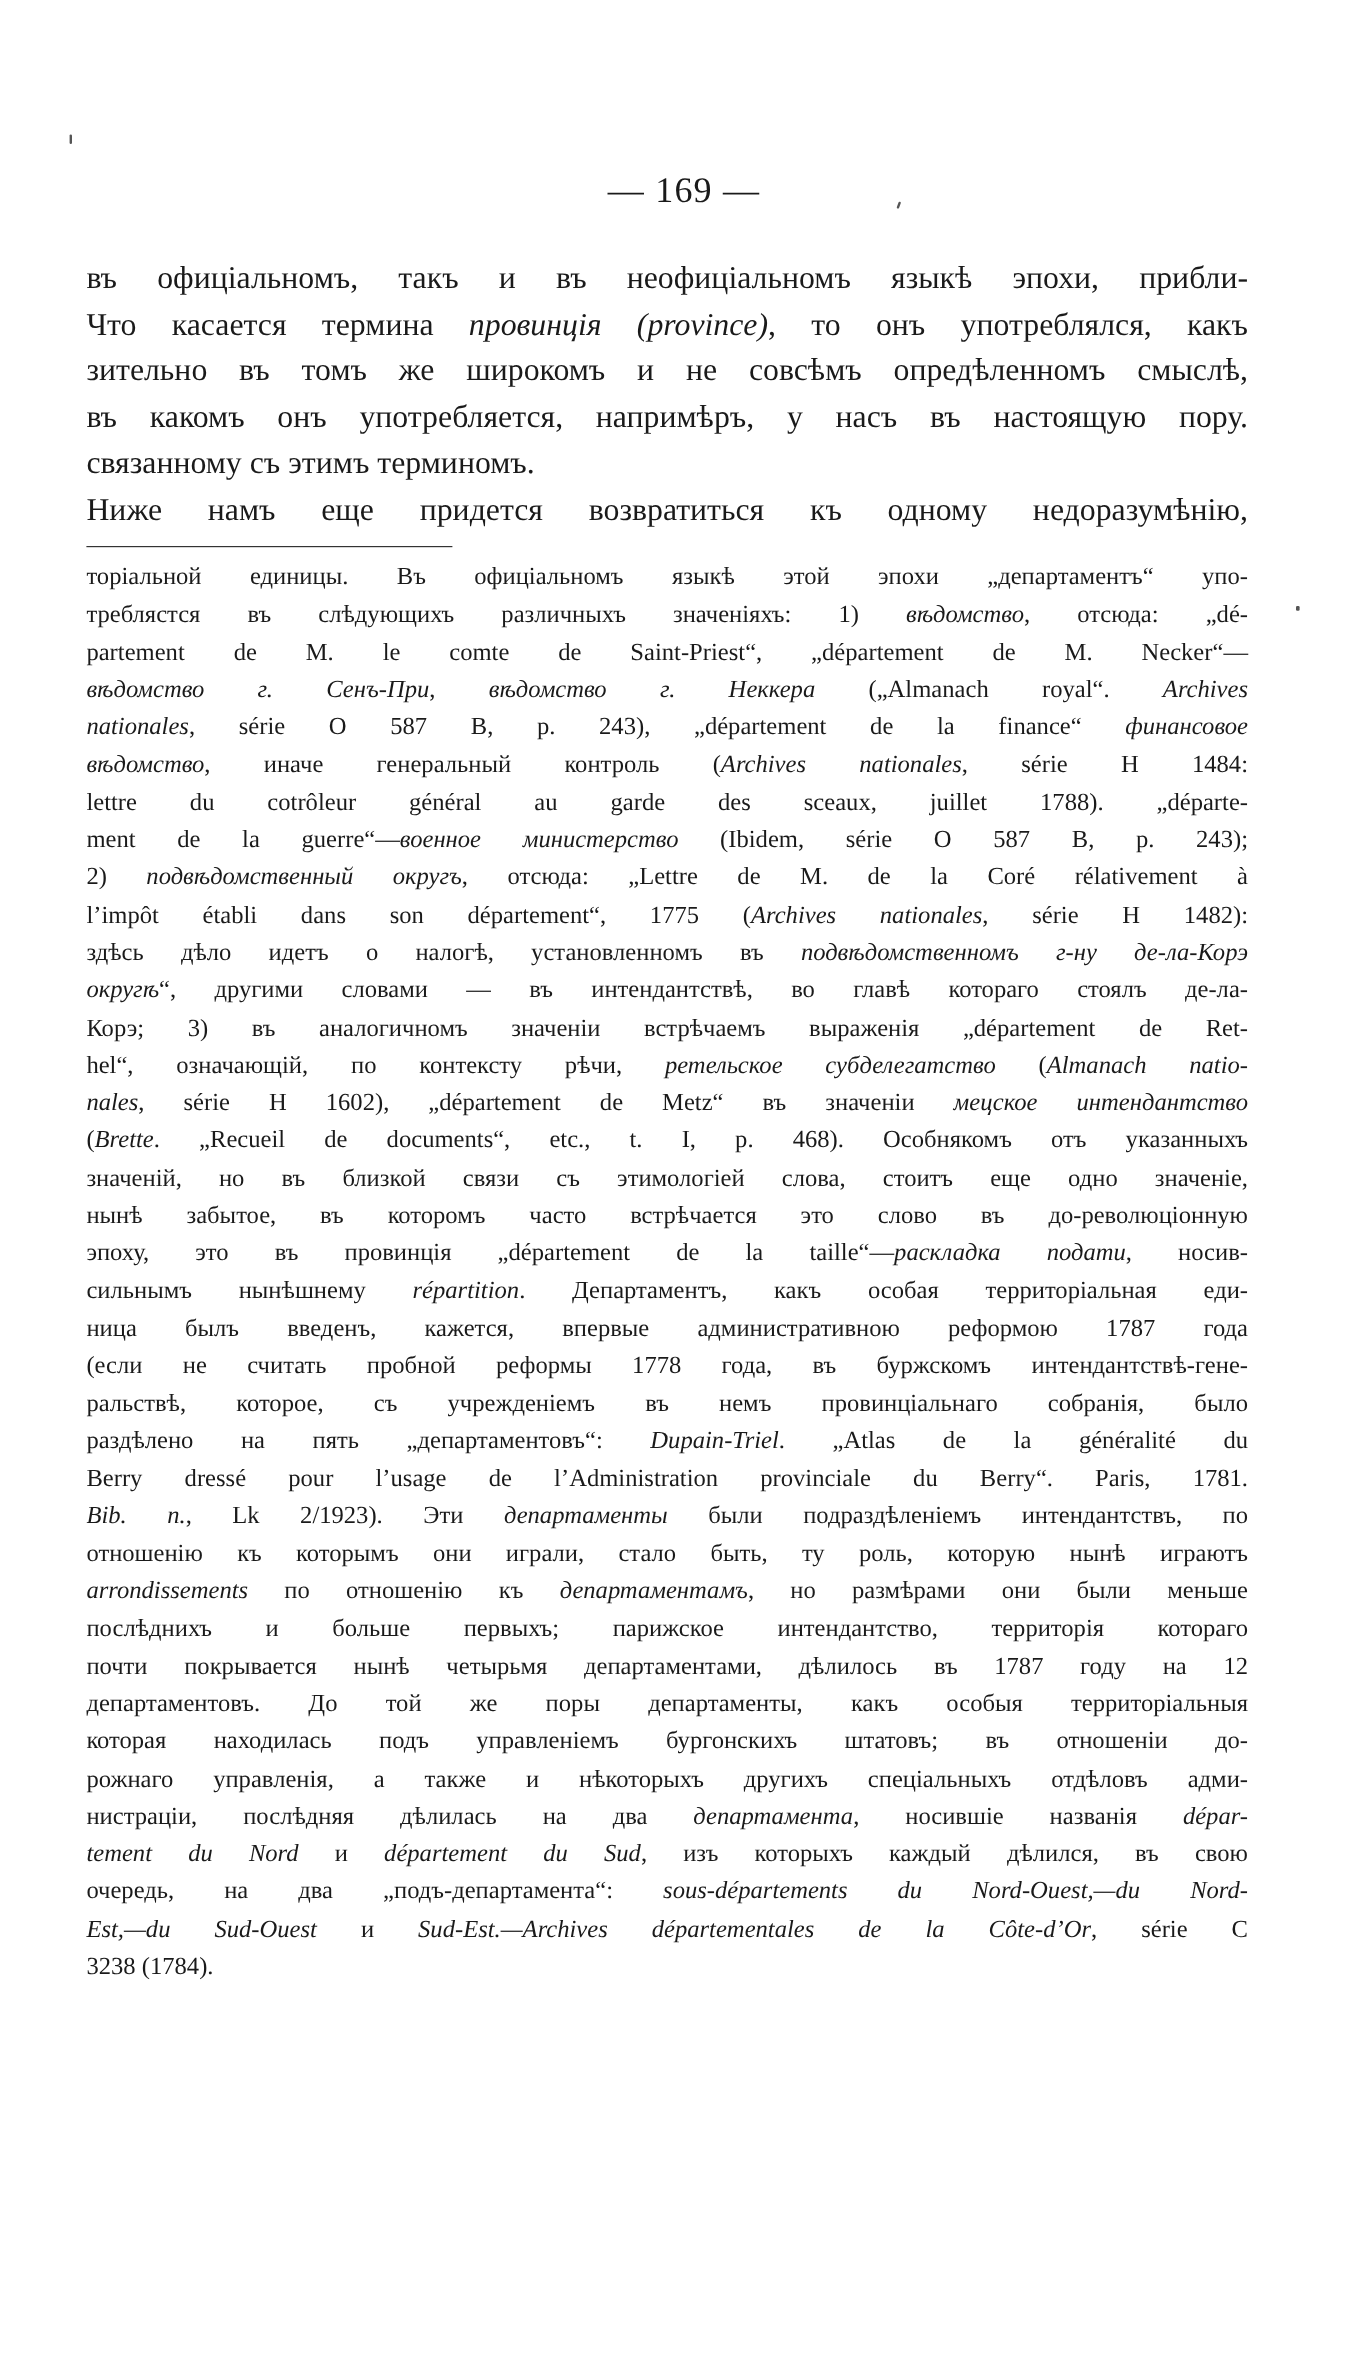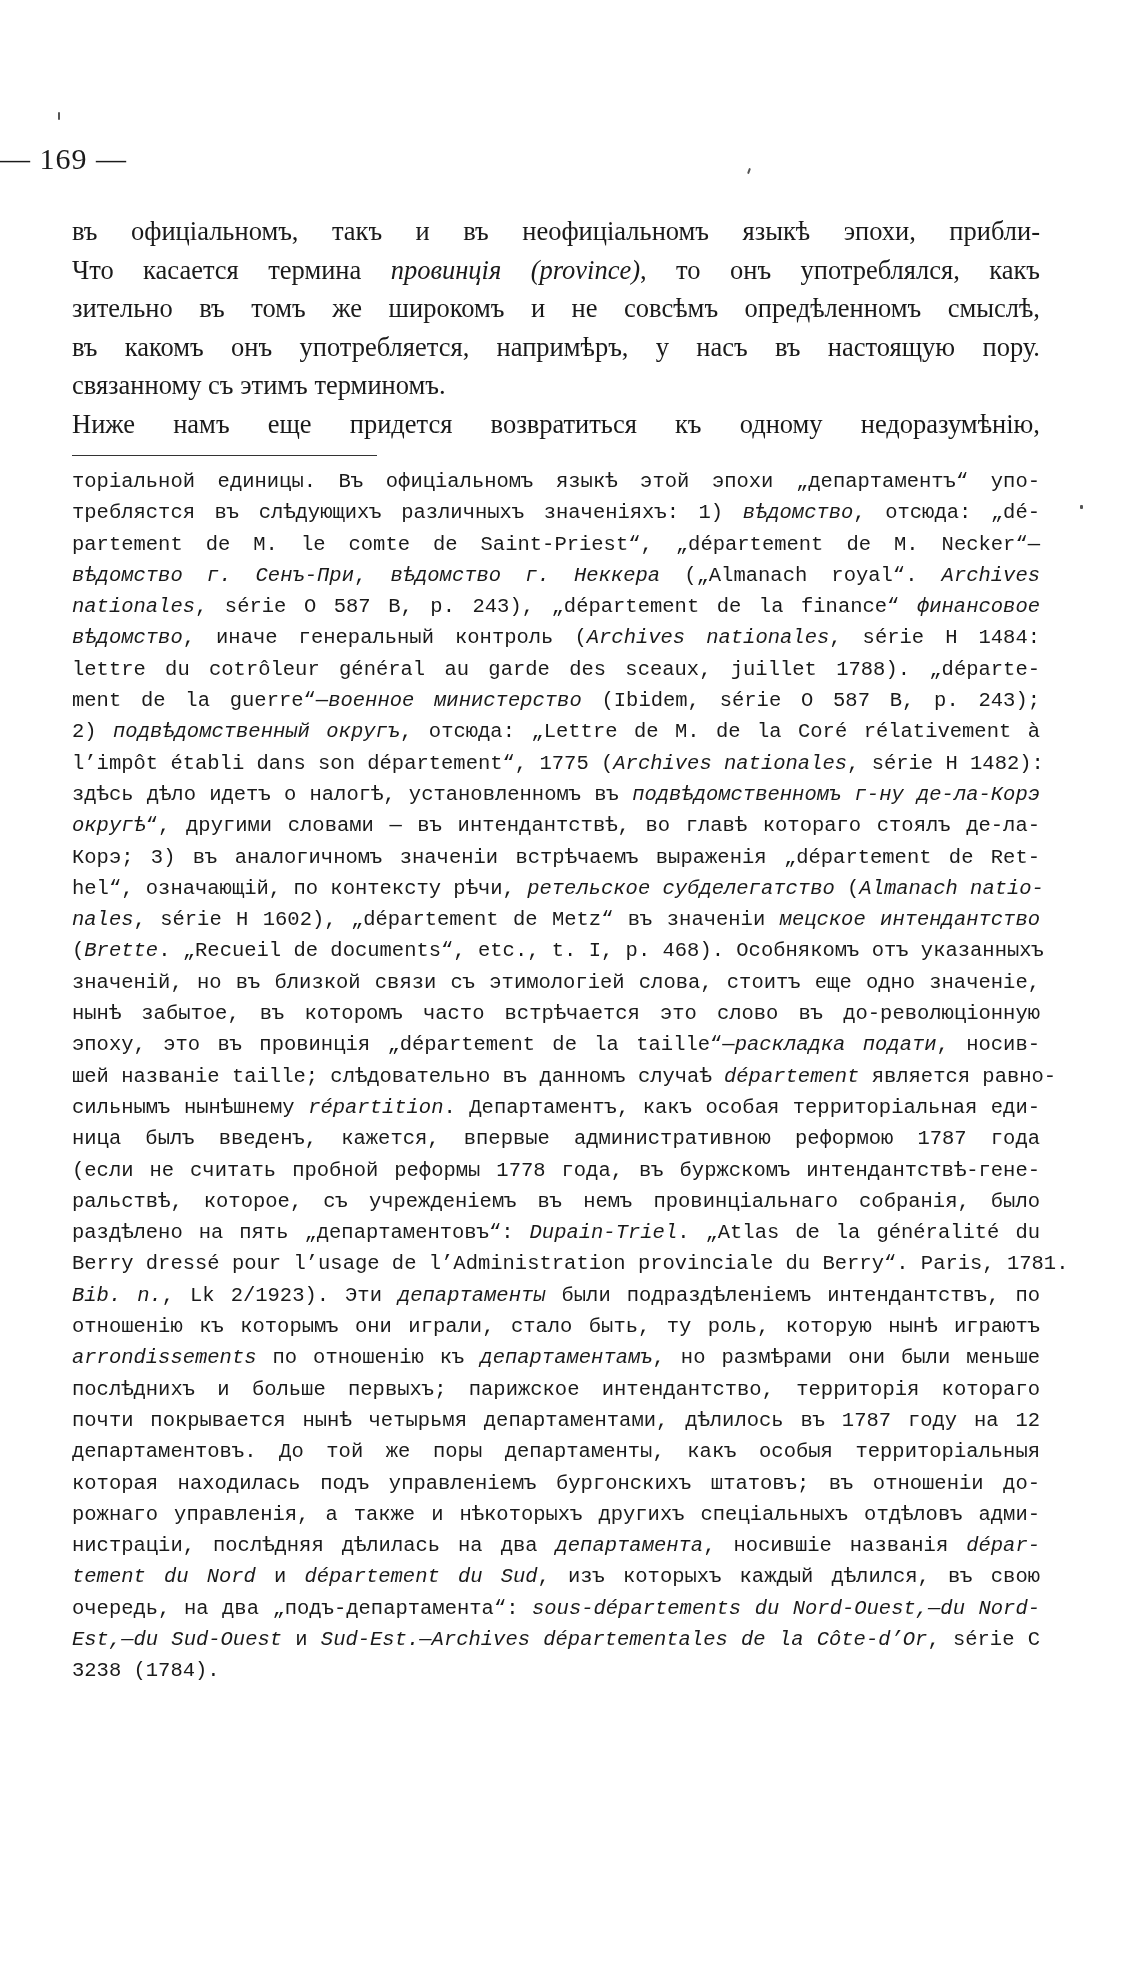--- a/index.html
+++ b/index.html
@@ -1,36 +1,36 @@
 <!DOCTYPE html>
 <html><head>
 <meta charset="utf-8">
 <style>
   html, body { margin: 0; padding: 0; background: #ffffff; }
   body { width: 1140px; height: 1969px; position: relative; overflow: hidden; color: #1a1a1a; }
   .page-number {
-    position: absolute; top: 142px; left: 0; width: 1140px; text-align: left;
+    position: absolute; top: 142px; left: 0; width: 1140px; text-align: center;
     font-family: "Liberation Serif", serif; font-size: 30px; letter-spacing: 1px;
   }
   .main {
     position: absolute; top: 212px; left: 72px; width: 968px;
     font-family: "Liberation Serif", serif; font-size: 26.5px; line-height: 38.5px;
     text-align: justify; text-align-last: left;
   }
   .main .ln { display: block; text-align: justify; text-align-last: justify; white-space: nowrap; }
   .main .ln.last { text-align-last: left; }
   .rule {
     position: absolute; top: 455px; left: 72px; width: 305px; height: 0;
     border-top: 1.5px solid #333;
   }
   .footnote {
     position: absolute; top: 466px; left: 72px; width: 968px;
     font-family: "Liberation Serif", serif; font-size: 20.5px; line-height: 31.3px;
   }
-  .footnote .ln { display: block; text-align: justify; text-align-last: justify; white-space: nowrap; font-family: Liberation Mono, monospace; }
+  .footnote .ln { display: block; text-align: justify; text-align-last: justify; white-space: nowrap; }
   .footnote .ln.last { text-align-last: left; }
   i, .it { font-style: italic; }
   .speck { position: absolute; width: 3px; height: 4px; background: #555; border-radius: 1px; }
 </style>
 </head>
 <body>
 
 <div class="page-number">— 169 —</div>
 
 <div class="main" id="main-text">
@@ -57,21 +57,20 @@
     <span class="ln"><span>l’impôt établi dans son département“, 1775 (</span><i>Archives nationales</i><span>, série H 1482):</span></span>
     <span class="ln"><span>здѣсь дѣло идетъ о налогѣ, установленномъ въ </span><i>подвѣдомственномъ г-ну де-ла-Корэ</i></span>
     <span class="ln"><i>округѣ</i><span>“, другими словами — въ интендантствѣ, во главѣ котораго стоялъ де-ла-</span></span>
     <span class="ln"><span>Корэ; 3) въ аналогичномъ значеніи встрѣчаемъ выраженія „département de Ret-</span></span>
     <span class="ln"><span>hel“, означающій, по контексту рѣчи, </span><i>ретельское субделегатство</i><span> (</span><i>Almanach natio-</i></span>
     <span class="ln"><i>nales</i><span>, série H 1602), „département de Metz“ въ значеніи </span><i>мецское интендантство</i></span>
     <span class="ln"><span>(</span><i>Brette</i><span>. „Recueil de documents“, etc., t. I, p. 468). Особнякомъ отъ указанныхъ</span></span>
     <span class="ln"><span>значеній, но въ близкой связи съ этимологіей слова, стоитъ еще одно значеніе,</span></span>
     <span class="ln"><span>нынѣ забытое, въ которомъ часто встрѣчается это слово въ до-революціонную</span></span>
     <span class="ln"><span>эпоху, это въ провинція „département de la taille“—</span><i>раскладка подати</i><span>, носив-</span></span>
-    <span class="ln"><span>шей названіе taille; слѣдовательно въ данномъ случаѣ </span><i>département</i><span> является равно-</span></span>
     <span class="ln"><span>сильнымъ нынѣшнему </span><i>répartition</i><span>. Департаментъ, какъ особая территоріальная еди-</span></span>
     <span class="ln"><span>ница былъ введенъ, кажется, впервые административною реформою 1787 года</span></span>
     <span class="ln"><span>(если не считать пробной реформы 1778 года, въ буржскомъ интендантствѣ-гене-</span></span>
     <span class="ln"><span>ральствѣ, которое, съ учрежденіемъ въ немъ провинціальнаго собранія, было</span></span>
     <span class="ln"><span>раздѣлено на пять „департаментовъ“: </span><i>Dupain-Triel</i><span>. „Atlas de la généralité du</span></span>
     <span class="ln"><span>Berry dressé pour l’usage de l’Administration provinciale du Berry“. Paris, 1781.</span></span>
     <span class="ln"><i>Bib. n.</i><span>, Lk 2/1923). Эти </span><i>департаменты</i><span> были подраздѣленіемъ интендантствъ, по</span></span>
     <span class="ln"><span>отношенію къ которымъ они играли, стало быть, ту роль, которую нынѣ играютъ</span></span>
     <span class="ln"><i>arrondissements</i><span> по отношенію къ </span><i>департаментамъ</i><span>, но размѣрами они были меньше</span></span>
     <span class="ln"><span>послѣднихъ и больше первыхъ; парижское интендантство, территорія котораго</span></span>

